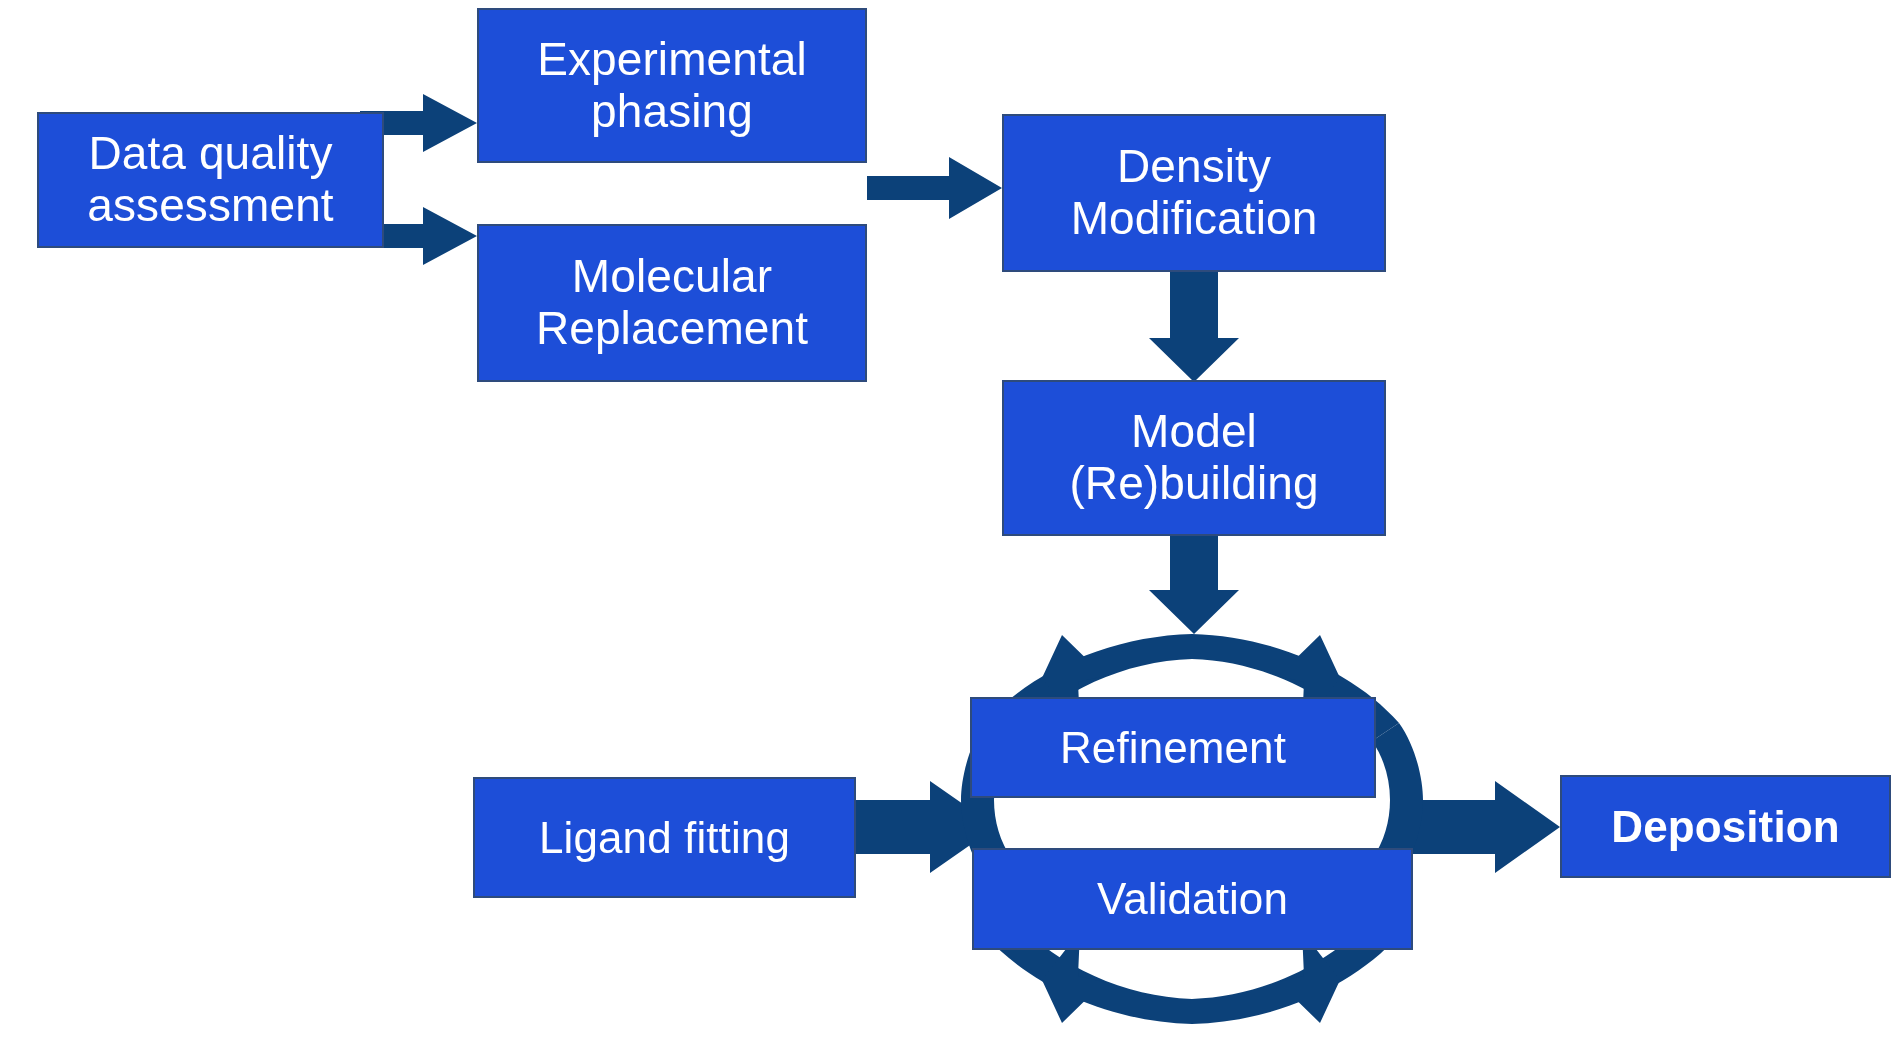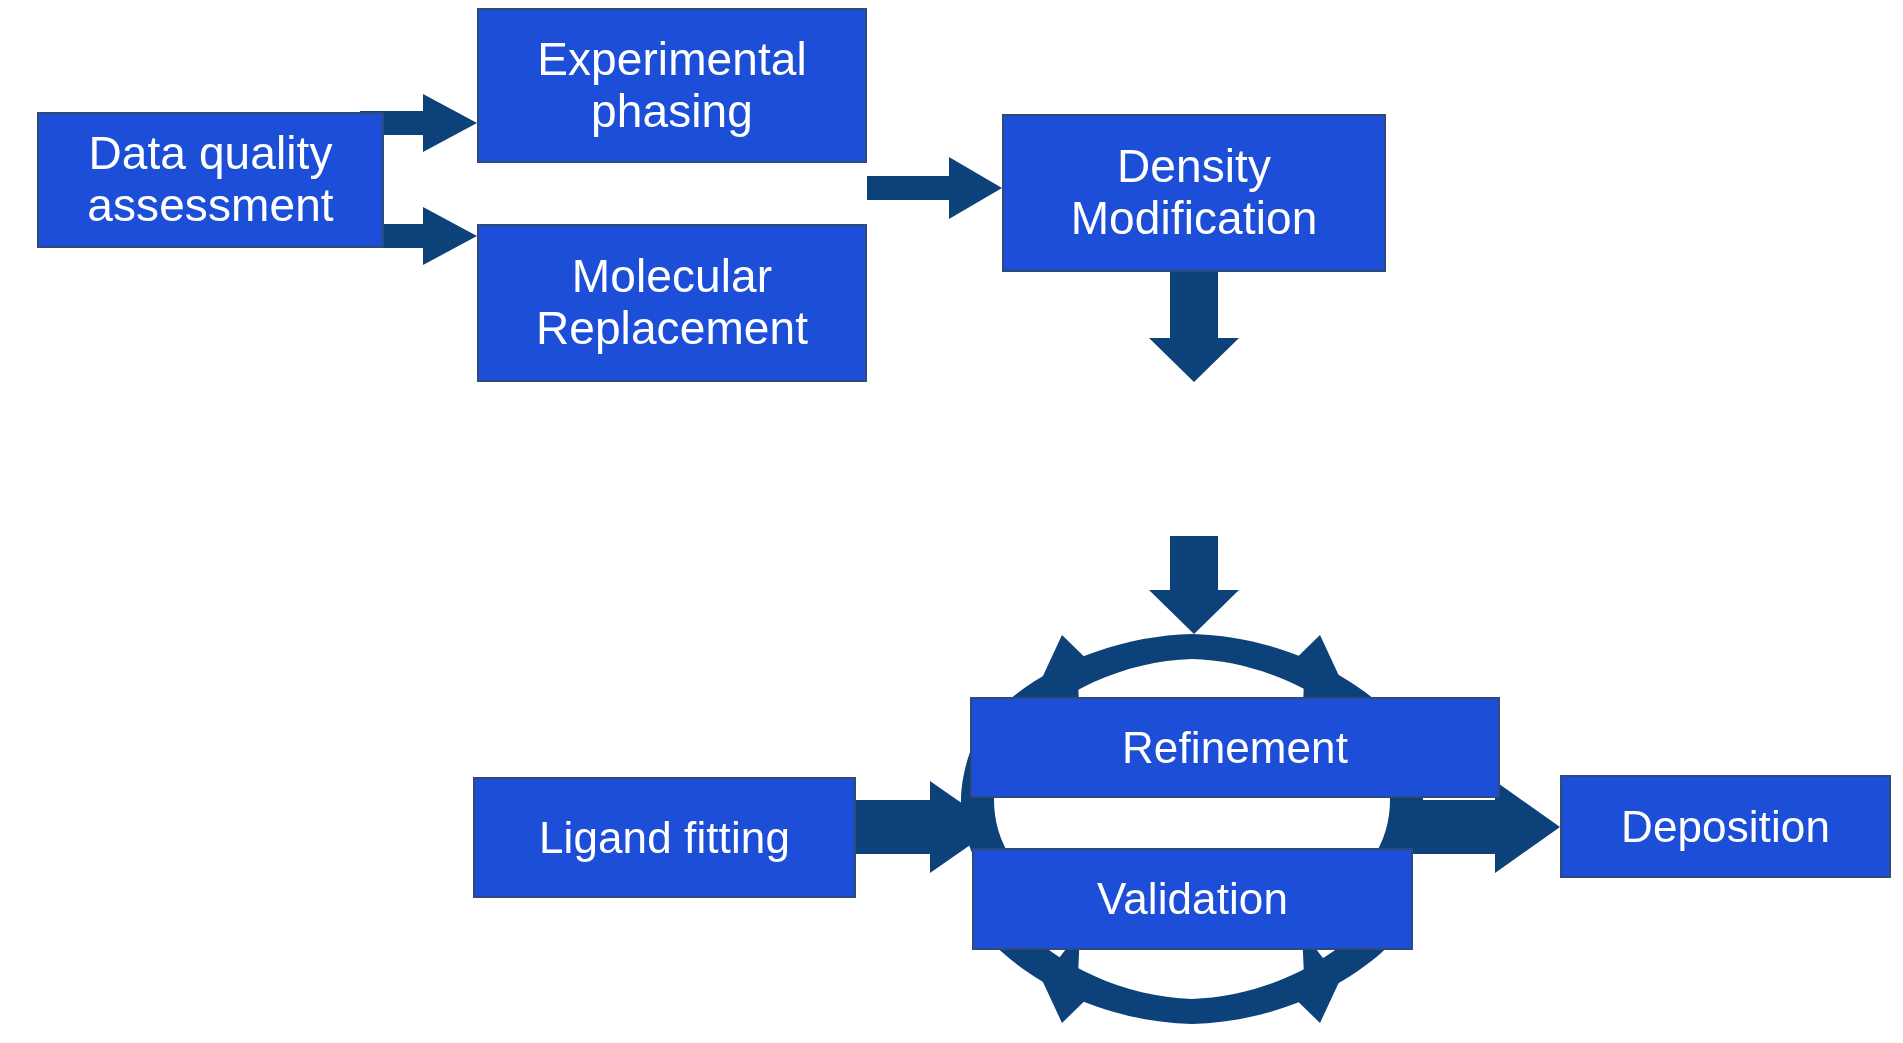--- a/index.html
+++ b/index.html
@@ -41,24 +41,24 @@
     width: 1903px;
     height: 1043px;
     pointer-events: none;
   }
   
   #node-data-quality     { left: 13px;   top: 112px; width: 347px; height: 136px; font-size: 46px; margin-left: 24px; }
   #node-exp-phasing      { left: 477px;  top: 8px;   width: 390px; height: 155px; font-size: 46px; }
   #node-mol-replacement  { left: 477px;  top: 224px; width: 390px; height: 158px; font-size: 46px; }
   #node-density-mod      { left: 1002px; top: 114px; width: 384px; height: 158px; font-size: 46px; }
   #node-model-rebuild    { left: 1002px; top: 380px; width: 384px; height: 156px; font-size: 46px; }
-  #node-refinement       { left: 970px;  top: 697px; width: 530px; height: 101px; font-size: 44px; }
+  #node-refinement       { left: 970px;  top: 697px; width: 406px; height: 101px; font-size: 44px; }
   #node-validation       { left: 972px;  top: 848px; width: 441px; height: 102px; font-size: 44px; }
   #node-ligand-fitting   { left: 473px;  top: 777px; width: 383px; height: 121px; font-size: 44px; }
-  #node-deposition       { left: 1560px; top: 775px; width: 331px; height: 103px; font-size: 44px; }
+  #node-deposition       { left: 1560px; top: 775px; width: 331px; height: 103px; font-size: 44px; font-weight: bold; }
 </style>
 </head>
 <body>
 
 <div id="diagram-root">
 
   <svg id="svg-layer" viewBox="0 0 1903 1043">
 
     <g>
       <path d="M 360,111 L 423,111 L 423,94 L 477,123 L 423,152 L 423,135 L 360,135 Z" fill="#0C4179"></path>
@@ -125,20 +125,22 @@
 
   <div class="node" id="node-exp-phasing">Experimental
 phasing</div>
 
   <div class="node" id="node-density-mod">Density
 Modification</div>
 
   <div class="node" id="node-mol-replacement">Molecular
 Replacement</div>
 
+  <div class="node" id="node-model-rebuild">Model
+(Re)building</div>
 
   <div class="node" id="node-refinement">Refinement</div>
 
   <div class="node" id="node-validation">Validation</div>
 
   <div class="node" id="node-ligand-fitting">Ligand fitting</div>
 
   <div class="node" id="node-deposition">Deposition</div>
 
 </div>

